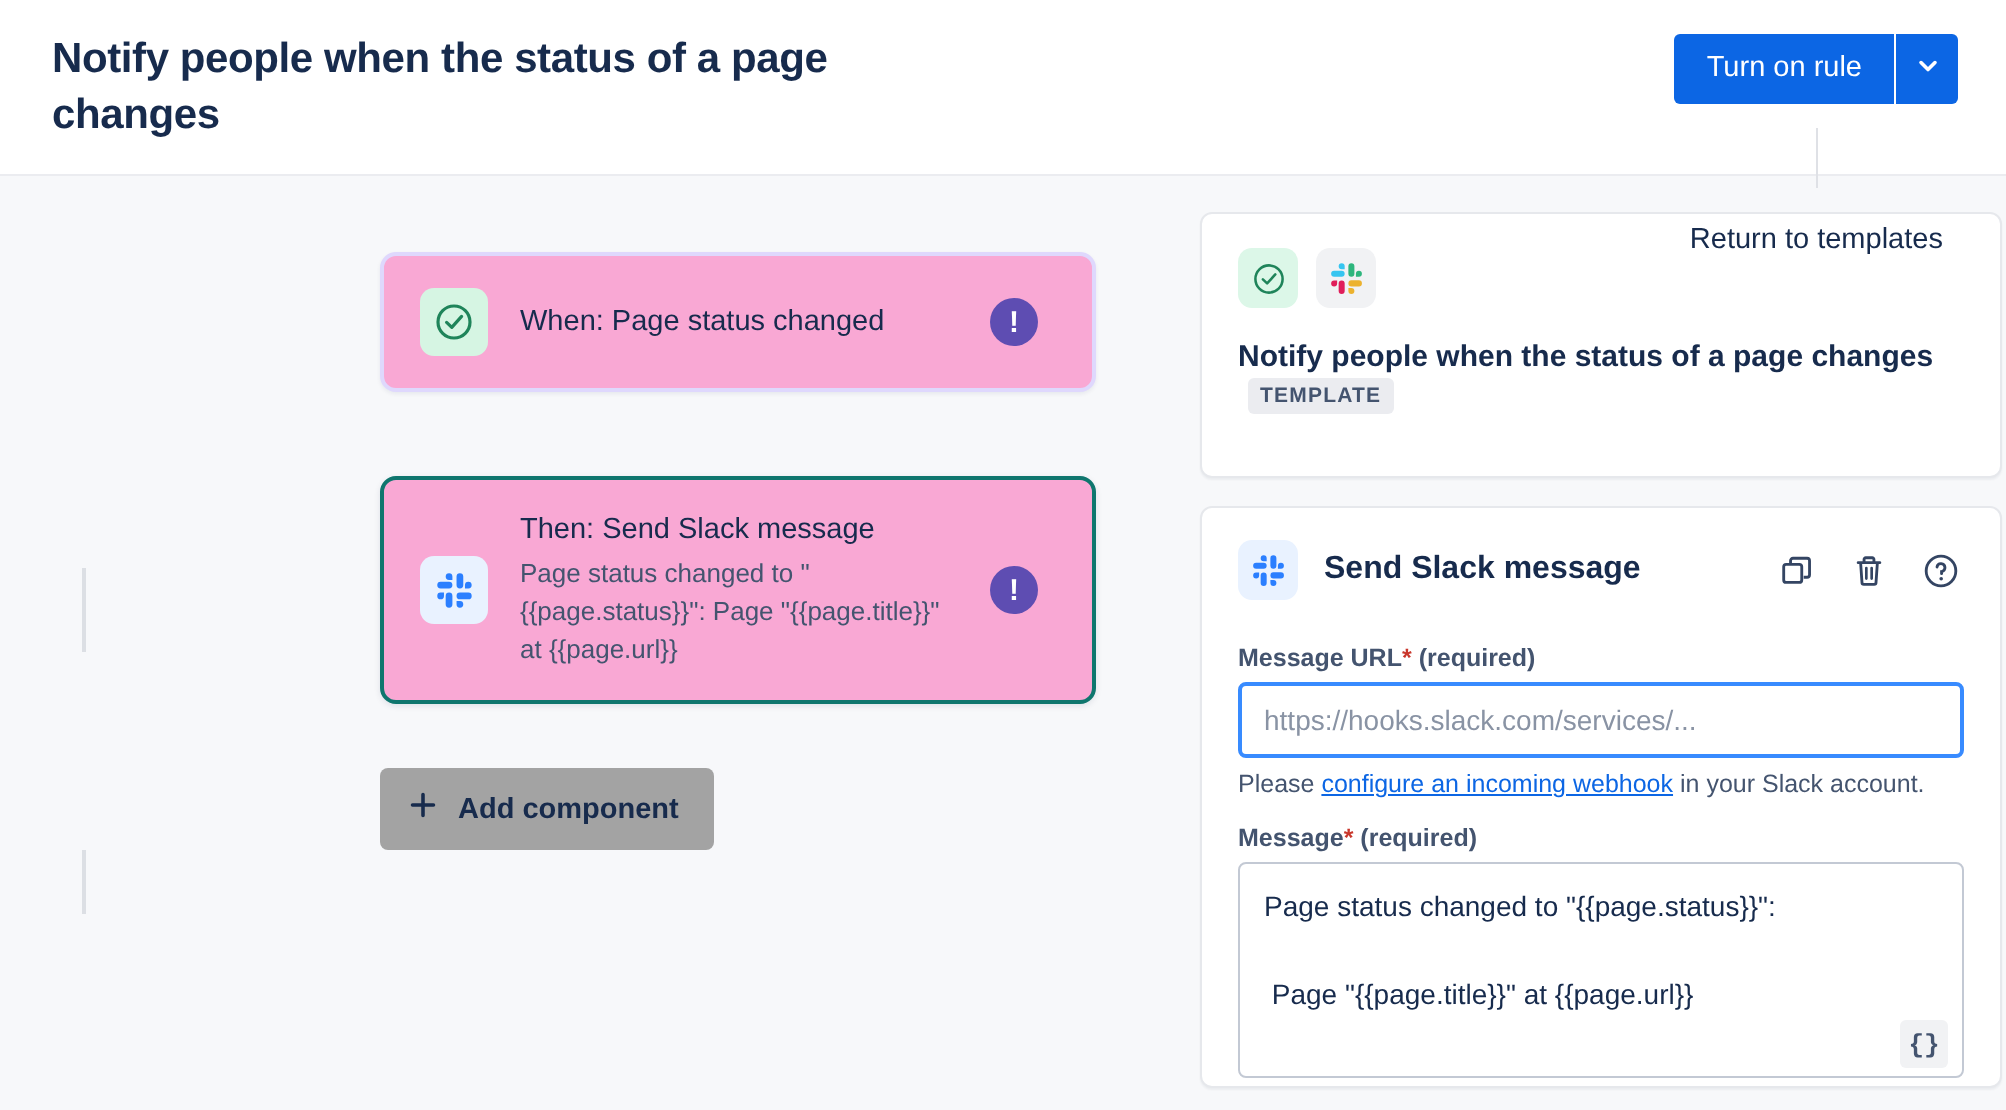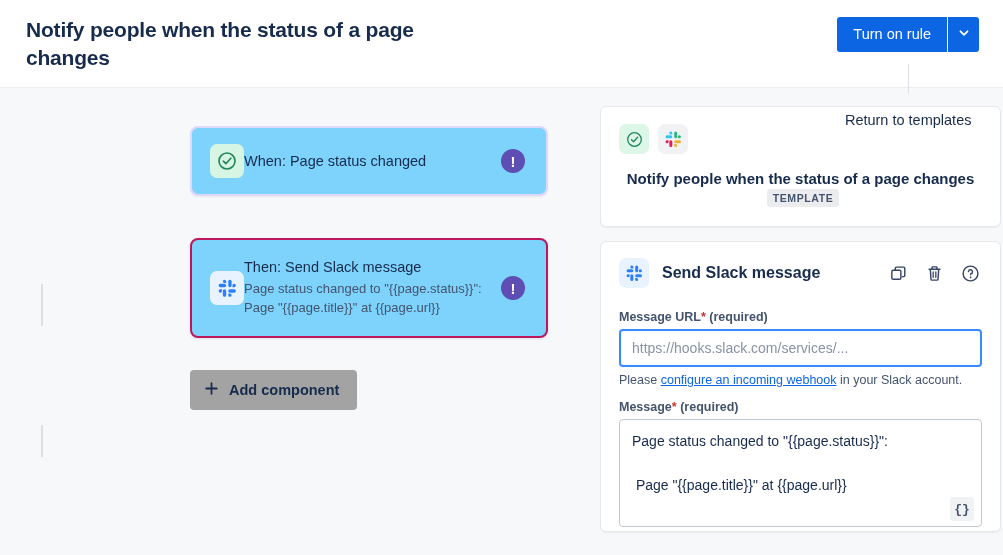--- a/index.html
+++ b/index.html
@@ -122,34 +122,35 @@
   .connector {
     position: absolute;
     left: 41px;
     width: 2px;
     background: #dcdfe4;
   }
   .conn-1 { top: 196px; height: 42px; }
   .conn-2 { top: 337px; height: 32px; }
 
   .node {
-    background: #7dd3fc;
+    background: #f9a8d4;
     border-radius: 8px;
     display: flex;
     align-items: center;
-    padding: 16px 21px 16px 18px;
+    padding: 16px 27px 16px 18px;
+    gap: 16px;
     position: relative;
   }
   .node-when {
     border: 2px solid #dfd8fd;
     box-shadow: 0 1px 2px rgba(9,30,66,0.07);
     min-height: 70px;
   }
   .node-then {
-    border: 2px solid #be185d;
+    border: 2px solid #0f766e;
     box-shadow: 0 1px 3px rgba(9,30,66,0.10);
     min-height: 100px;
   }
   .node-icon {
     width: 34px;
     height: 34px;
     border-radius: 7px;
     display: flex;
     align-items: center;
     justify-content: center;
@@ -206,21 +207,21 @@
   }
 
   
   .card {
     background: #ffffff;
     border: 1px solid #e6e8ec;
     border-radius: 6px;
     box-shadow: 0 1px 1px rgba(9,30,66,0.05);
     margin-bottom: 14px;
   }
-  .summary-card { padding: 17px 18px 18px 18px; text-align: center; }
+  .summary-card { padding: 17px 18px 30px 18px; }
   .chip-row { display: flex; gap: 9px; margin-bottom: 14px; }
   .chip {
     width: 30px;
     height: 30px;
     border-radius: 7px;
     display: flex;
     align-items: center;
     justify-content: center;
   }
   .chip-green { background: #dcf7e8; }

